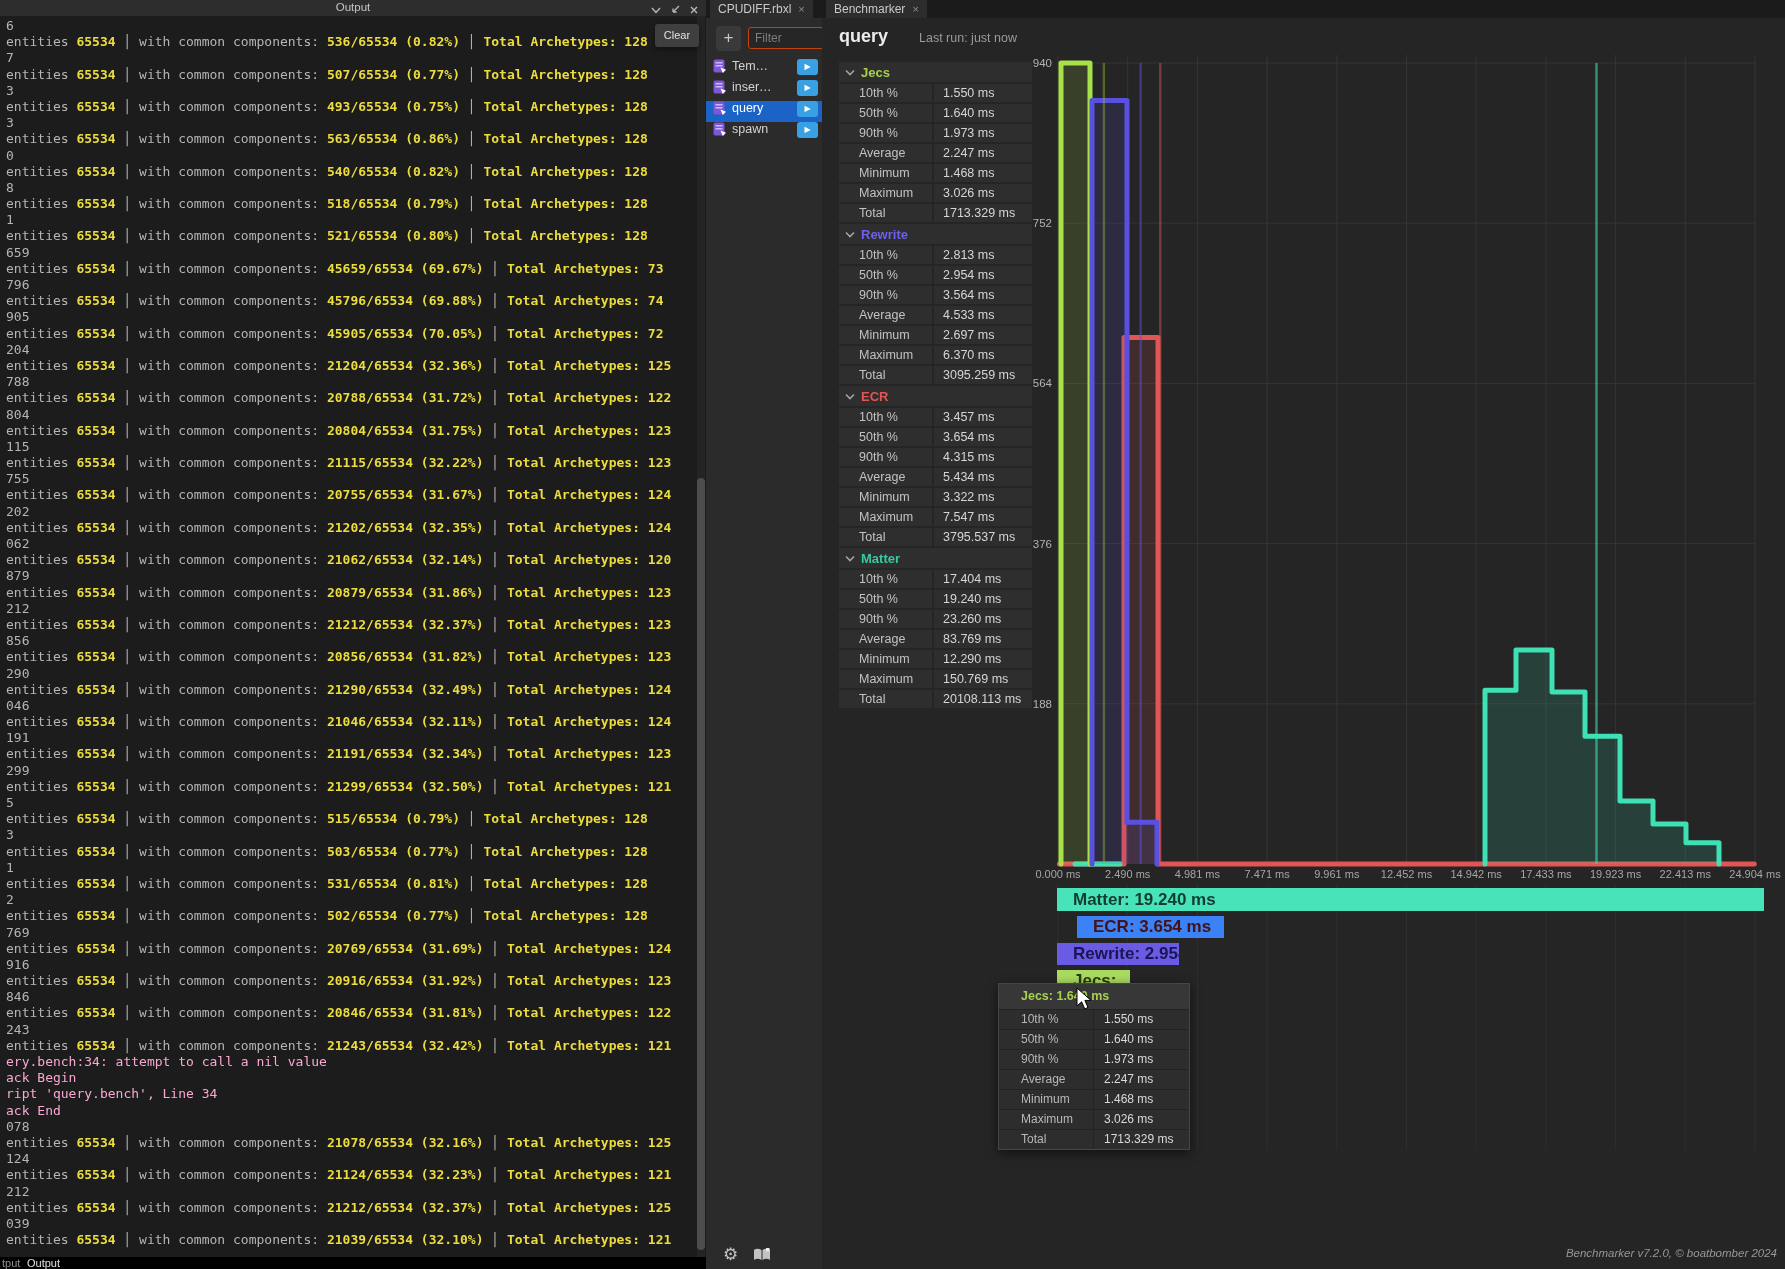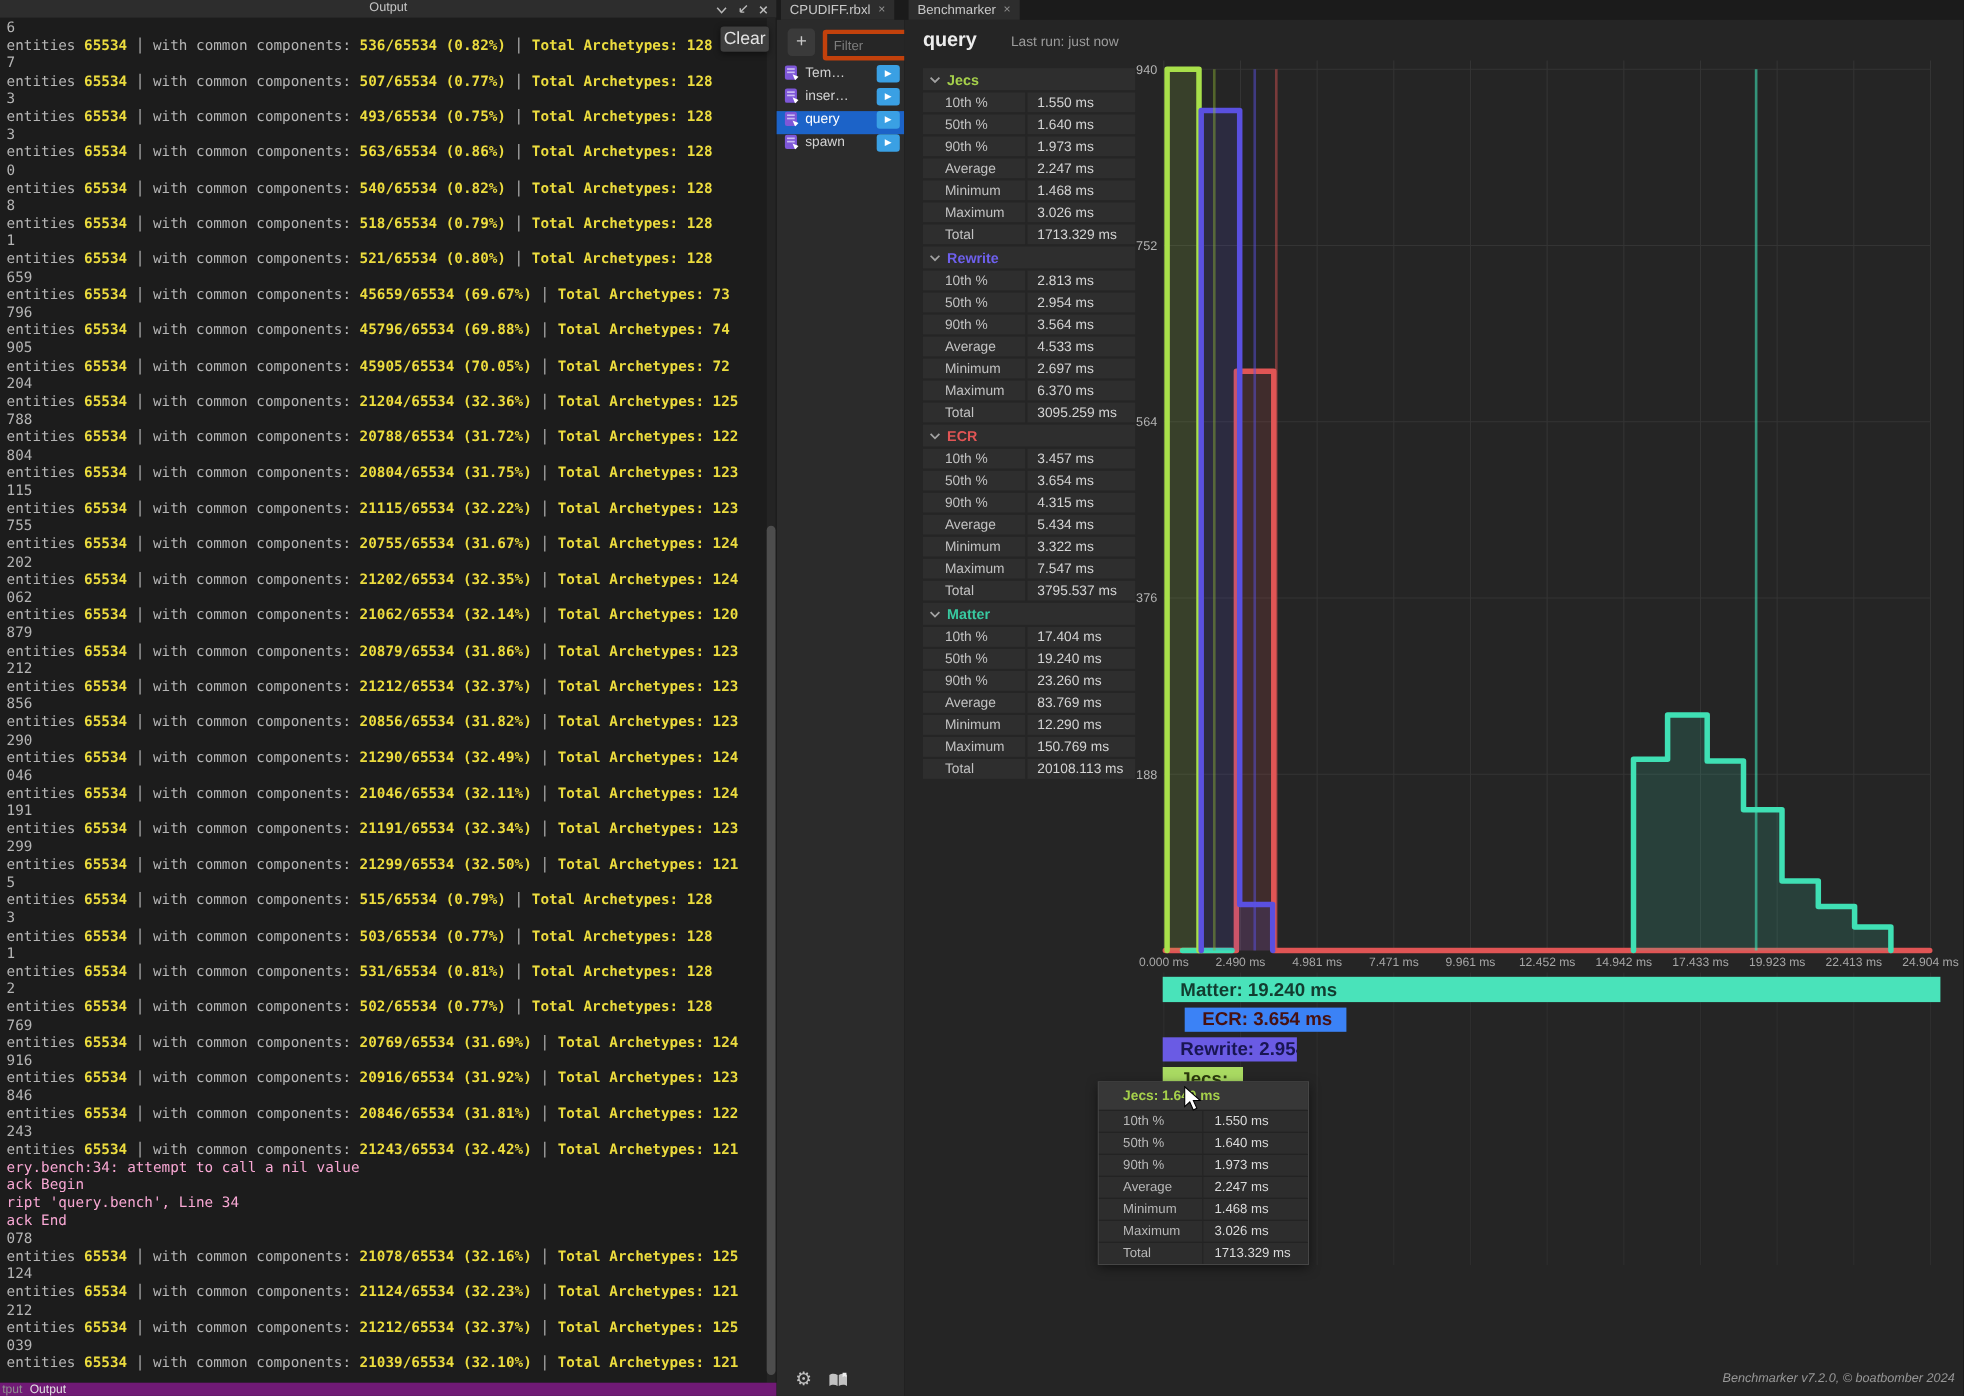--- a/index.html
+++ b/index.html
@@ -6,41 +6,41 @@
   .root{position:relative;width:1785px;height:1269px;background:#222;overflow:hidden;
         font-family:"Liberation Sans",sans-serif;-webkit-font-smoothing:antialiased;}
 
   
   .output{position:absolute;left:0;top:0;width:706px;height:1269px;background:#1c1c1c;border-right:1px solid #0c0c0c;}
   .out-head{position:absolute;left:0;top:0;width:706px;height:16px;background:#2d2d2d;}
   .out-title{position:absolute;left:0;right:0;top:1px;text-align:center;font-size:11.5px;color:#c6c6c6;}
   .out-icons{position:absolute;right:6px;top:2px;display:flex;gap:7px;}
   .hicon{width:12px;height:12px;display:inline-block;cursor:default;}
   .clear-btn{position:absolute;left:655px;top:24px;width:44px;height:23px;background:#3f3f3f;border-radius:3px;
-             color:#e2e2e2;font-size:16px;line-height:23px;text-align:center;z-index:6;box-shadow:0 2px 6px rgba(0,0,0,.45);}
+             color:#e2e2e2;font-size:11px;line-height:23px;text-align:center;z-index:6;box-shadow:0 2px 6px rgba(0,0,0,.45);}
   .log{position:absolute;left:6px;top:18px;width:688px;font-family:"DejaVu Sans Mono",monospace;font-size:13px;line-height:16.2px;white-space:pre;}
   .ll{height:16.2px;overflow:hidden;}
   .lg{color:#b5b5b5;}
   .ly{color:#ecdc3e;font-weight:bold;}
   .frag{color:#b5b5b5;}
   .err{color:#f9a8d4;}
   .vscroll{position:absolute;left:697px;top:16px;width:8px;height:1241px;background:#242424;}
   .vthumb{position:absolute;left:0;top:462px;width:8px;height:772px;background:#4d4d4d;border-radius:4px;}
-  .out-foot{position:absolute;left:0;top:1257px;width:706px;height:12px;background:#701a75;font-size:11px;line-height:12px;}
+  .out-foot{position:absolute;left:0;top:1257px;width:706px;height:12px;background:#000000;font-size:11px;line-height:12px;}
   .foot-tab{position:absolute;color:#e0e0e0;}
   .foot-tab.dim{color:#8f8f8f;}
 
   
   .midpanel{position:absolute;left:706px;top:0;width:116px;height:1269px;background:#2b2b2b;border-right:1px solid #161616;}
   .tabs{position:absolute;top:0;left:0;right:0;height:18px;background:#1b1b1b;display:flex;align-items:stretch;}
   .tab{background:#2d2d2d;color:#c9c9c9;font-size:12px;display:flex;align-items:center;padding:1px 8px;margin-left:4px;white-space:nowrap;}
   .tab .x{color:#8d8d8d;margin-left:7px;font-size:11px;}
   .add-btn{position:absolute;left:10px;top:26px;width:25px;height:25px;background:#3a3a3a;border-radius:4px;
            color:#c9c9c9;font-size:17px;line-height:24px;text-align:center;}
-  .filter{position:absolute;left:42px;top:27px;width:62px;height:20px;background:#262626;border:4px solid #c2410c;border-radius:3px;
+  .filter{position:absolute;left:42px;top:27px;width:62px;height:20px;background:#262626;border:1px solid #c2410c;border-radius:3px;
           color:#cccccc;font-size:12px;padding:0 6px;outline:none;font-family:"Liberation Sans",sans-serif;}
   .filter::placeholder{color:#7d7d7d;}
   .blist{position:absolute;left:0;top:59px;width:116px;}
   .lrow{display:flex;align-items:flex-start;height:21px;padding-left:7px;}
   .lrow.sel{background:#1c63c8;}
   .sicon{width:13px;height:14px;margin-right:6px;flex:0 0 auto;}
   .llabel{font-size:12.5px;color:#d2d2d2;flex:1;overflow:hidden;white-space:nowrap;}
   .lrow.sel .llabel{color:#ffffff;}
   .playbtn{width:21px;height:16px;background:#3aa0e4;border-radius:3px;margin-right:4px;display:flex;align-items:center;justify-content:center;}
   .playbtn span{color:#fff;font-size:8px;font-family:"DejaVu Sans",sans-serif;line-height:1;}

